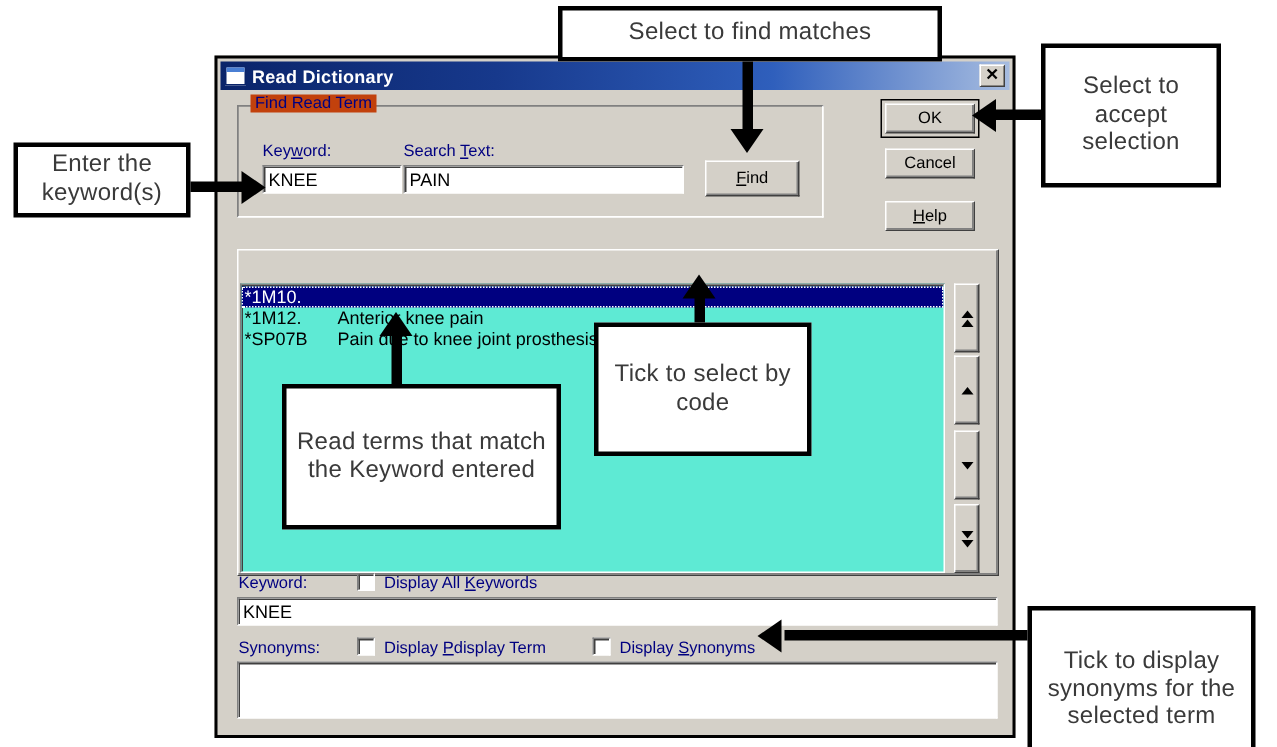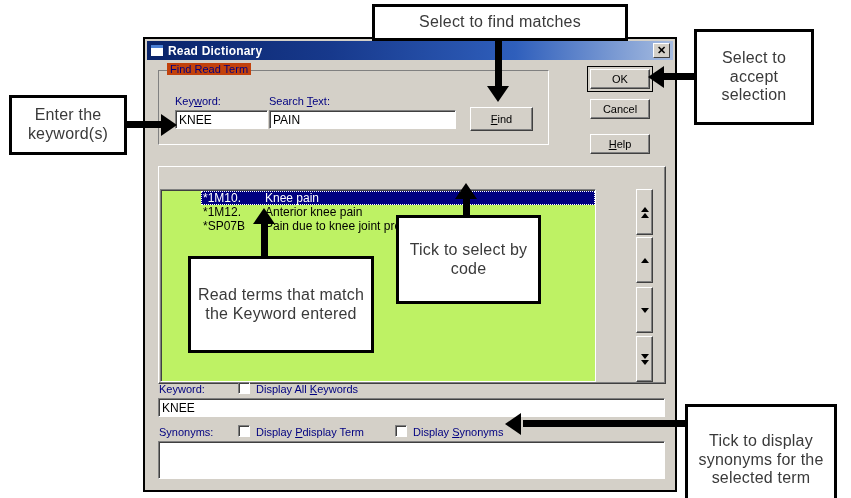--- a/index.html
+++ b/index.html
@@ -158,27 +158,26 @@
   
   #list-panel{
     position:absolute;
     left:13px;top:127px;width:508px;height:218px;
   }
   .list-header{
     position:absolute;left:1px;top:1px;right:1px;height:20px;
     background:#d4d0c8;
   }
   #listbox{
-    position:absolute;left:1px;top:22px;width:436px;height:193px;
-    background:#bef264;
+    position:absolute;left:1px;top:22px;width:470px;height:193px;
+    background:#5eead4;
     border-top:1px solid #808080;border-left:1px solid #808080;
     border-right:1px solid #ffffff;border-bottom:1px solid #ffffff;
     box-sizing:border-box;
     overflow:hidden;
-    padding-left:40px;
   }
   #listbox:after{
     content:"";position:absolute;left:0;top:0;right:0;bottom:0;
     border-top:1px solid #404040;border-left:1px solid #404040;
     pointer-events:none;
   }
   .li{
     display:flex;font-size:12px;color:#000;height:14px;line-height:14px;
     padding-left:2px;white-space:nowrap;
   }
@@ -238,21 +237,20 @@
       <u>H</u>
       <span>elp</span>
     </div>
 
   <div id="list-panel" class="raised">
 
     <div id="listbox">
       <div id="list-rows" style="position:relative;z-index:2;padding-top:1px;">
           <div class="li sel">
             <span class="code">*1M10.</span>
-            <span class="term">Knee pain</span>
           </div>
           <div class="li">
             <span class="code">*1M12.</span>
             <span class="term">Anterior knee pain</span>
           </div>
           <div class="li">
             <span class="code">*SP07B</span>
             <span class="term">Pain due to knee joint prosthesis</span>
           </div>
         </div>
@@ -286,21 +284,21 @@
   <div class="lbl" style="left:14px;top:387px;">Synonyms:</div>
   <div class="cb" style="left:93px;top:386px;"></div>
   <div class="lbl" style="left:111px;top:387px;"><span>Display </span><u>P</u><span>display Term</span></div>
 
   <div class="cb" style="left:250px;top:386px;"></div>
   <div class="lbl" style="left:268px;top:387px;"><span>Display </span><u>S</u><span>ynonyms</span></div>
 
   <div class="field" style="left:13px;top:402px;width:507px;height:38px;"></div>
 </div>
 
-<div class="callout" style="left:9px;top:95px;width:118px;height:60px;">Enter the keyword(s)</div>
+<div class="callout" style="left:9px;top:95px;width:118px;height:50px;">Enter the keyword(s)</div>
 <div class="arrow" style="left:126px;top:113px;width:52px;height:24px;">
   <div class="shaft" style="left:0;top:8px;width:38px;height:7px;"></div>
   <div class="head head-right" style="left:35px;top:1px;"></div>
 </div>
 
 <div class="callout" style="left:372px;top:4px;width:256px;height:37px;">Select to find matches</div>
 <div class="arrow" style="left:486px;top:40px;width:26px;height:64px;">
   <div class="shaft" style="left:9px;top:0;width:7px;height:50px;"></div>
   <div class="head head-down" style="left:1px;top:46px;"></div>
 </div>

